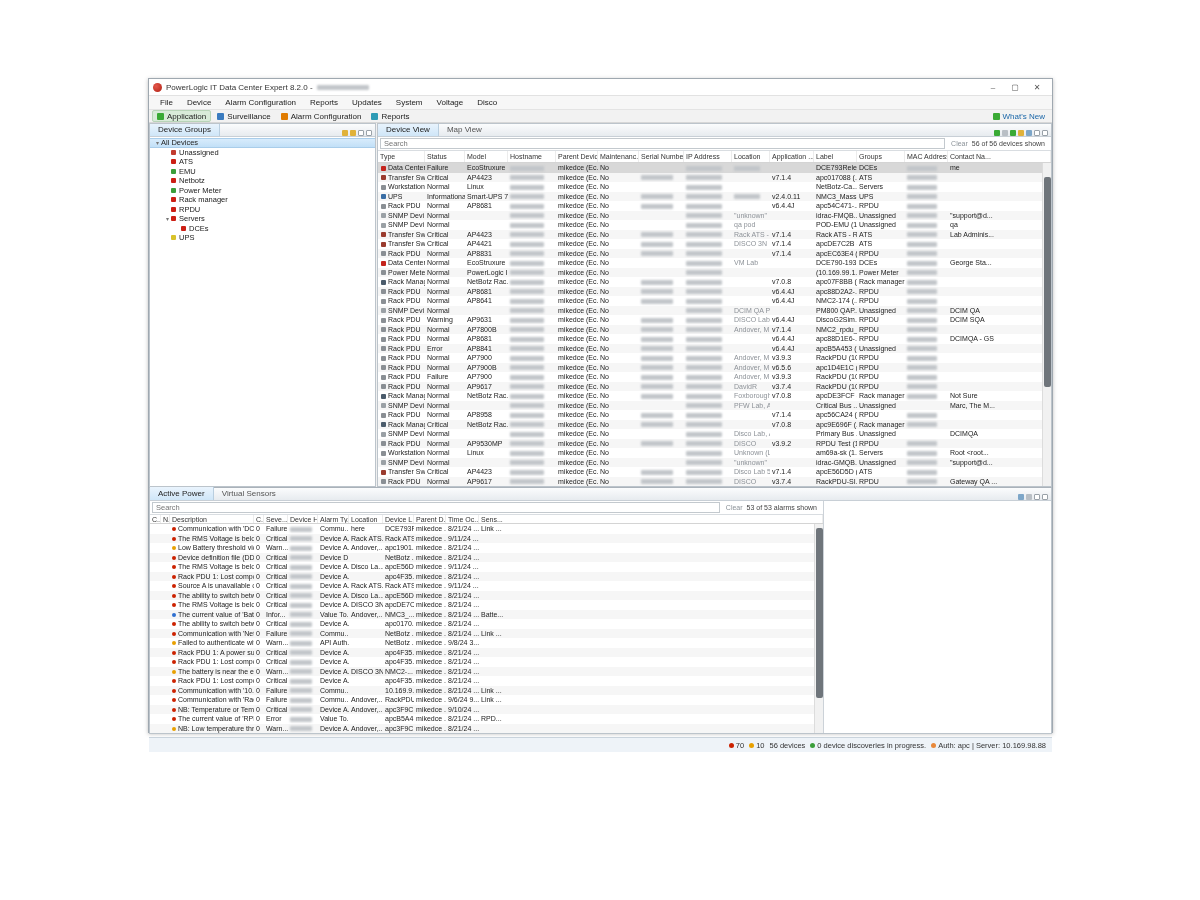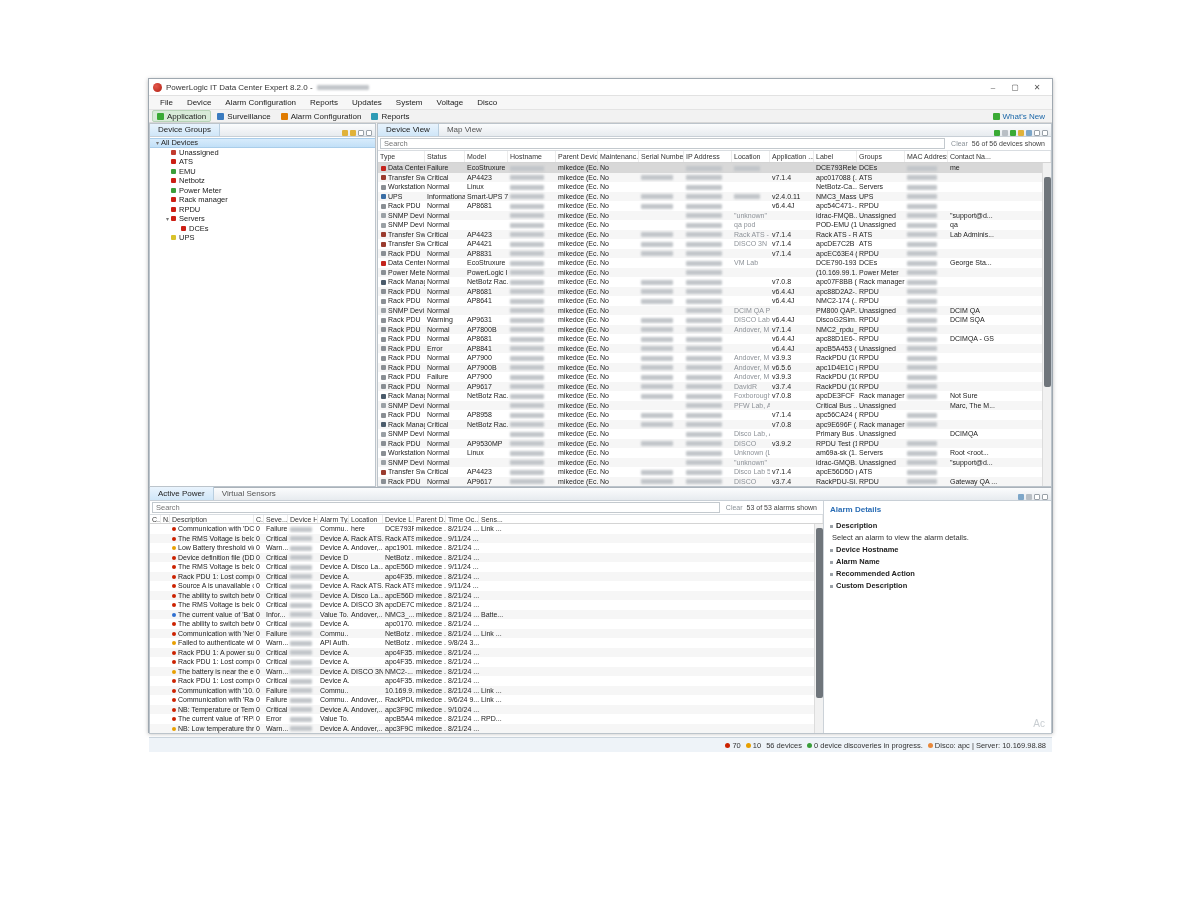--- a/index.html
+++ b/index.html
@@ -1142,32 +1142,20 @@
                   <div class="tcell" style="width: 32px; flex: 0 0 32px;">mikedce ...</div>
                   <div class="tcell" style="width: 33px; flex: 0 0 33px;">8/21/24 ...</div>
                   <div class="tcell" style="flex: 1 1 0%;"></div>
                 </div>
               </div>
             <div class="vscroll">
               <div class="vthumb dark" style="top:4px;height:170px;"></div>
             </div>
           </div>
         </div>
-        <div class="alarm-details">
-          <div class="ad-title">Alarm Details</div>
-          <div id="ad-fields">
-              <div class="ad-field">Description</div>
-              <div class="ad-placeholder">Select an alarm to view the alarm details.</div>
-              <div class="ad-field">Device Hostname</div>
-              <div class="ad-field">Alarm Name</div>
-              <div class="ad-field">Recommended Action</div>
-              <div class="ad-field">Custom Description</div>
-            </div>
-          <div class="ad-watermark">Ac</div>
-        </div>
       </div>
     </div>
 
     <div class="statusbar">
       <span class="sb-item">
         <span class="sb-dot red"></span>
         <span>70</span>
       </span>
       <span class="sb-item">
         <span class="sb-dot yellow"></span>
@@ -1175,18 +1163,18 @@
       </span>
       <span class="sb-item">
         <span>56 devices</span>
       </span>
       <span class="sb-item">
         <span class="sb-dot green"></span>
         <span>0 device discoveries in progress.</span>
       </span>
       <span class="sb-item">
         <span class="sb-user"></span>
-        <span>Disco: apc | Server: 10.169.98.88</span>
+        <span>Auth: apc | Server: 10.169.98.88</span>
       </span>
     </div>
 
   </div>
 </div>
 
 </body></html>

